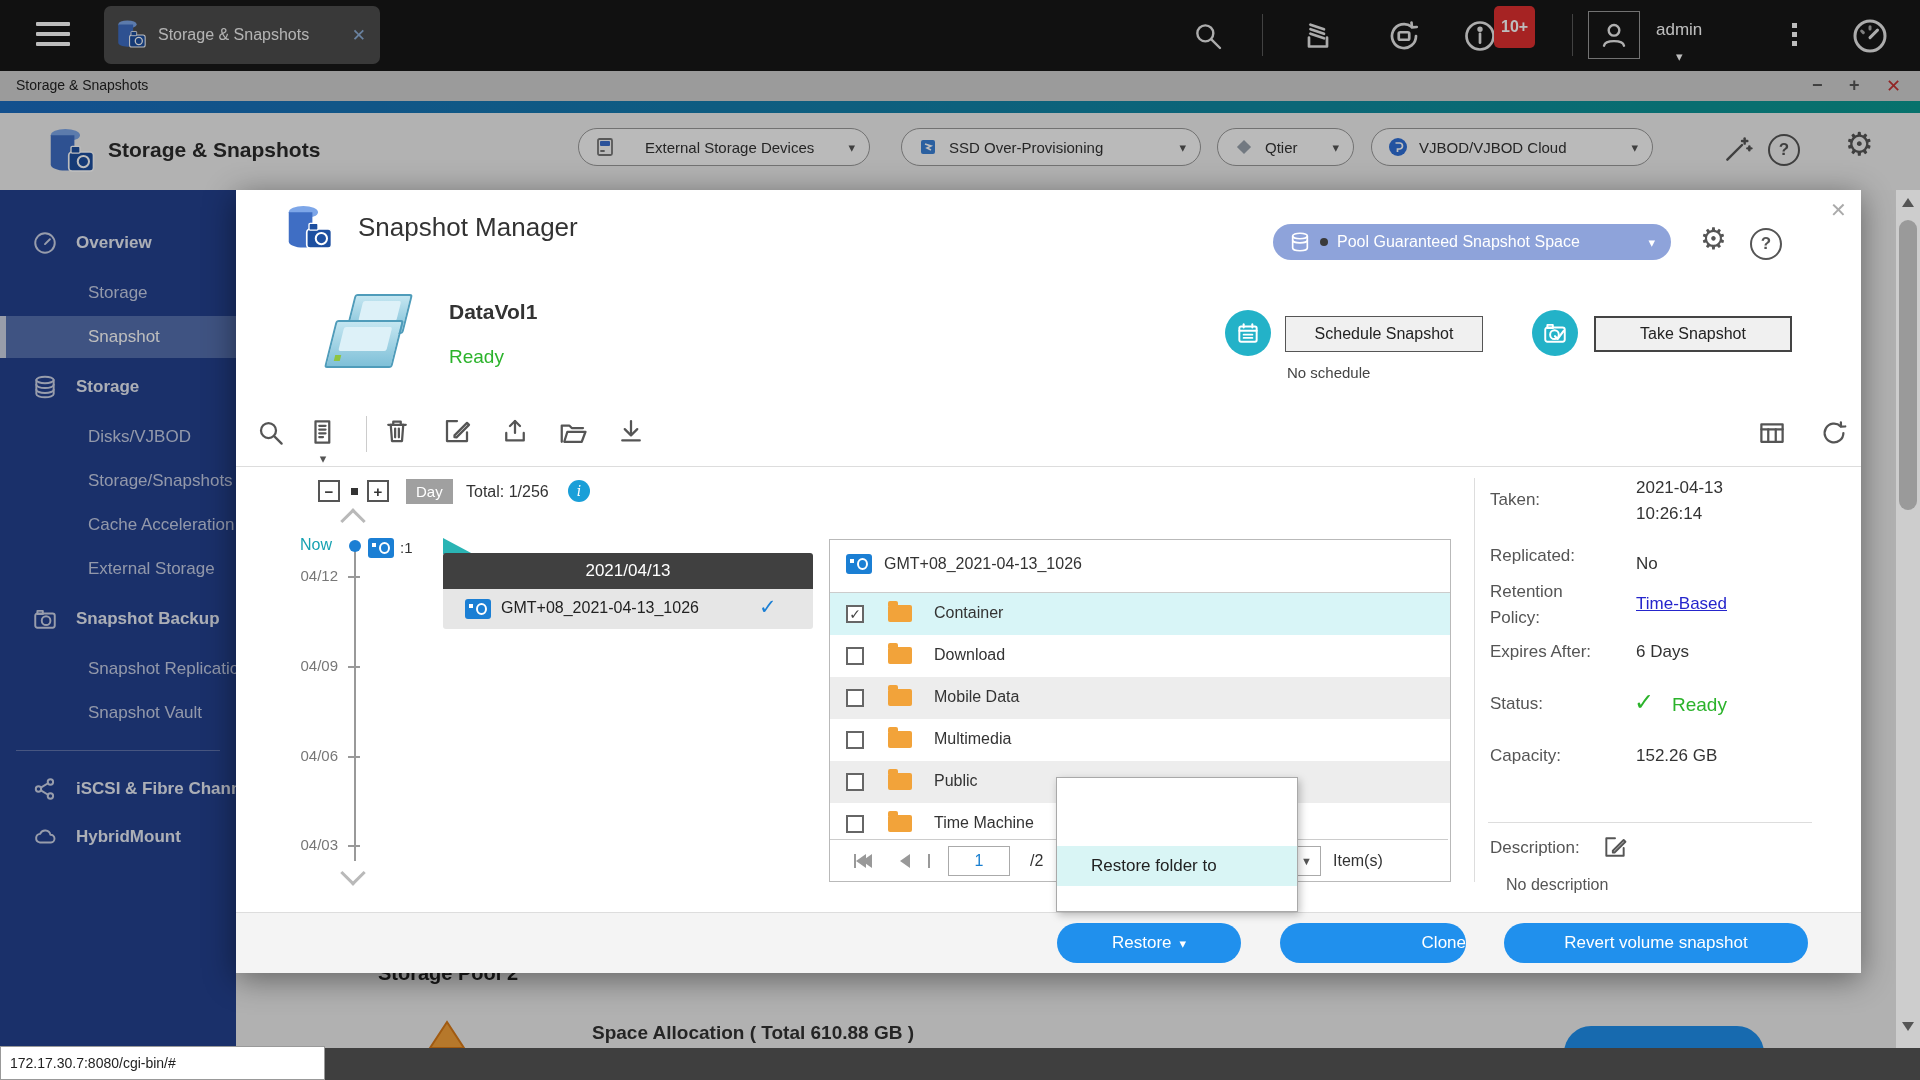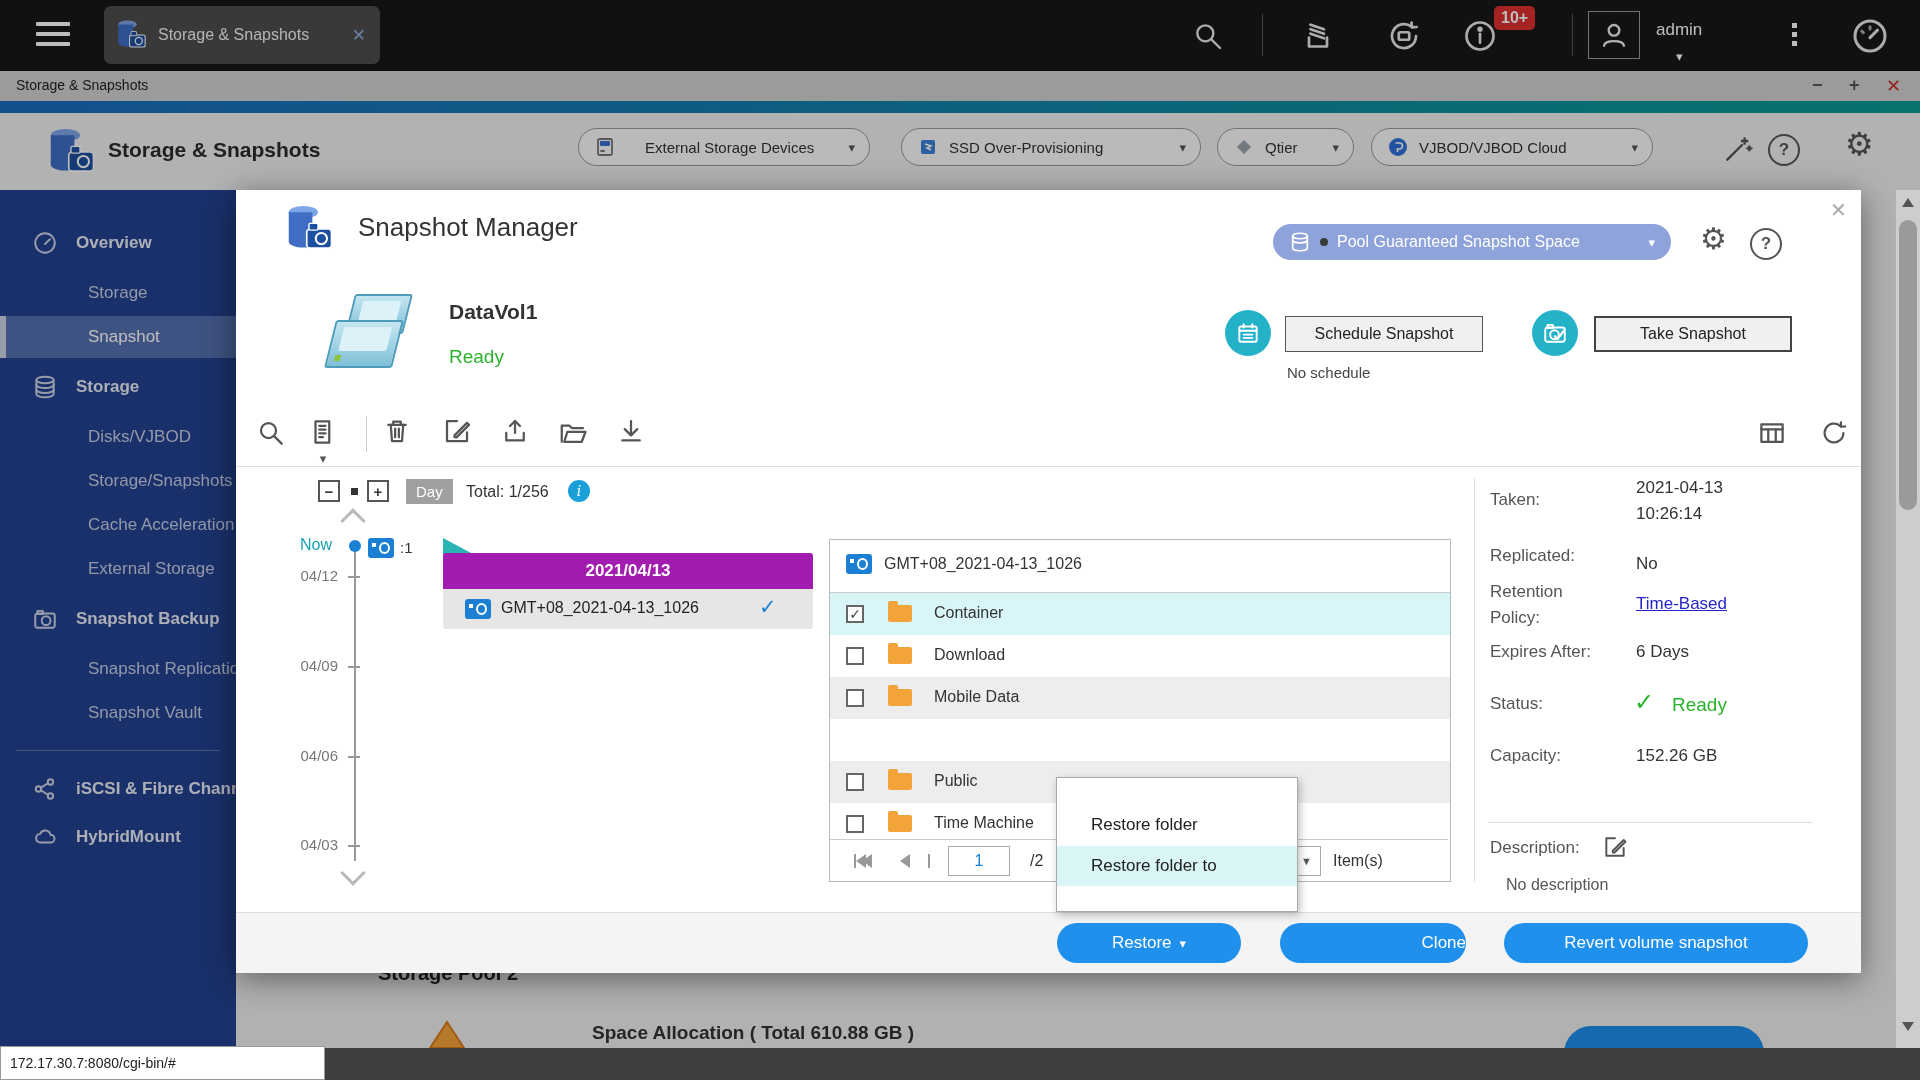--- a/index.html
+++ b/index.html
@@ -11,21 +11,21 @@
 
   
   .topbar{left:0;top:0;width:1920px;height:71px;background:#181818;z-index:1;}
   .hamb{left:36px;top:16px;width:42px;height:38px;cursor:pointer;}
   .hamb i{display:block;width:34px;height:4px;background:#fff;margin:6px 0;border-radius:1px;}
   .apptab{left:104px;top:6px;width:276px;height:58px;background:#4e4e4e;border-radius:7px;display:flex;align-items:center;padding:0 10px;box-sizing:border-box;}
   .apptab .lbl{color:#f2f2f2;font-size:16px;margin-left:10px;flex:1;}
   .tabclose{color:#8fb0d8;font-size:17px;font-weight:bold;padding:0 4px;cursor:pointer;}
   .tbico{color:#e8e8e8;}
   .tbsep{width:1px;height:42px;background:#5a5a5a;top:14px;}
-  .badge{background:#e03030;color:#fff;font-size:16px;font-weight:bold;border-radius:5px;padding:3px 7px;}
+  .badge{background:#e03030;color:#fff;font-size:16px;font-weight:bold;border-radius:5px;padding:12px 7px;}
   .avatarbox{border:1px solid #9a9a9a;width:50px;height:46px;display:flex;align-items:center;justify-content:center;color:#eee;}
   .adminlbl{color:#fff;font-size:17px;}
   .caret{font-size:13px;}
   .kebab i{display:block;width:5px;height:5px;background:#fff;margin:4px 0;}
 
   
   .titlebar{left:0;top:71px;width:1920px;height:30px;background:#d2d2d2;z-index:1;}
   .titlebar .t{left:16px;top:6px;font-size:14px;color:#222;}
   .winbtn{top:4px;font-size:18px;font-weight:bold;color:#555;cursor:pointer;}
   .winbtn.close{color:#c63333;}
@@ -80,21 +80,21 @@
   .chev.up{transform:rotate(45deg);}
   .chev.down{transform:rotate(225deg);}
   .tl-line{width:2px;background:#999;}
   .tl-dot{width:12px;height:12px;border-radius:50%;background:#1b7fd4;}
   .tl-now{font-size:16px;color:#17a2b2;}
   .tl-date{font-size:15px;color:#777;width:64px;text-align:right;}
   .tl-tick{width:12px;height:2px;background:#999;}
   .camb{background:#1b7fd4;border-radius:3px;position:relative;}
   .camb::before{content:"";position:absolute;right:4px;top:4px;bottom:4px;width:11px;border:2px solid #fff;border-radius:50%;box-sizing:border-box;}
   .camb::after{content:"";position:absolute;left:4px;top:5px;width:4px;height:4px;background:#fff;}
-  .card-head{background:#a21caf;border-radius:3px 3px 0 0;color:#fff;font-weight:bold;font-size:17px;display:flex;align-items:center;justify-content:center;cursor:pointer;}
+  .card-head{background:#404040;border-radius:3px 3px 0 0;color:#fff;font-weight:normal;font-size:17px;display:flex;align-items:center;justify-content:center;cursor:pointer;}
   .card-body{background:#e6e6e6;border-radius:0 0 3px 3px;cursor:pointer;}
   .card-name{font-size:16px;color:#222;}
   .bluecheck{color:#1b7fd4;font-size:21px;font-weight:bold;}
   .filepanel{border:1px solid #b9b9b9;background:#fff;box-sizing:border-box;overflow:hidden;}
   .fprow{left:0;width:620px;height:42px;}
   .fprow .cb{position:absolute;left:16px;top:12px;}
   .cb{width:18px;height:18px;border:2px solid #666;box-sizing:border-box;background:#fff;display:flex;align-items:center;justify-content:center;font-size:14px;font-weight:bold;color:#444;cursor:pointer;}
   .folder{position:absolute;left:58px;top:12px;width:24px;height:17px;background:#f2a33a;border-radius:2px;}
   .folder::before{content:"";position:absolute;top:-4px;left:0;width:10px;height:5px;background:#f2a33a;border-radius:2px 2px 0 0;}
   .fname{position:absolute;left:104px;top:11px;font-size:16px;color:#333;}
@@ -545,20 +545,25 @@
       <div class="ab fprow" style="top:95px;">
         <span class="cb"></span>
         <span class="folder"></span>
         <span class="fname">Download</span>
       </div>
       <div class="ab fprow row-gray" style="top:137px;">
         <span class="cb"></span>
         <span class="folder"></span>
         <span class="fname">Mobile Data</span>
       </div>
+      <div class="ab fprow" style="top:179px;">
+        <span class="cb"></span>
+        <span class="folder"></span>
+        <span class="fname">Multimedia</span>
+      </div>
       <div class="ab fprow row-gray" style="top:221px;">
         <span class="cb"></span>
         <span class="folder"></span>
         <span class="fname">Public</span>
       </div>
       <div class="ab fprow" style="top:263px;">
         <span class="cb"></span>
         <span class="folder"></span>
         <span class="fname">Time Machine</span>
       </div>
@@ -614,23 +619,20 @@
       <div class="bluebtn" style="position:absolute;left:1044px;top:10px;width:186px;justify-content:flex-end;">
           <span>Clone</span>
         </div>
       <div class="bluebtn" style="position:absolute;left:1268px;top:10px;width:304px;text-align:right;">
           <span>Revert volume snapshot</span>
         </div>
     </div>
   </div>
 
   <div class="ab ctxmenu">
-    <div class="ab ctxitem" style="top:27px;">
-        <span>Restore folder</span>
-      </div>
     <div class="ab ctxitem hl" style="top:68px;">
         <span>Restore folder to</span>
       </div>
   </div>
 
   <div class="ab urlbox">
       <span>172.17.30.7:8080/cgi-bin/#</span>
     </div>
   <div class="ab scrollbar">
     <div class="sb-arrow ab" style="top:8px;border-bottom:9px solid #555;"></div>

